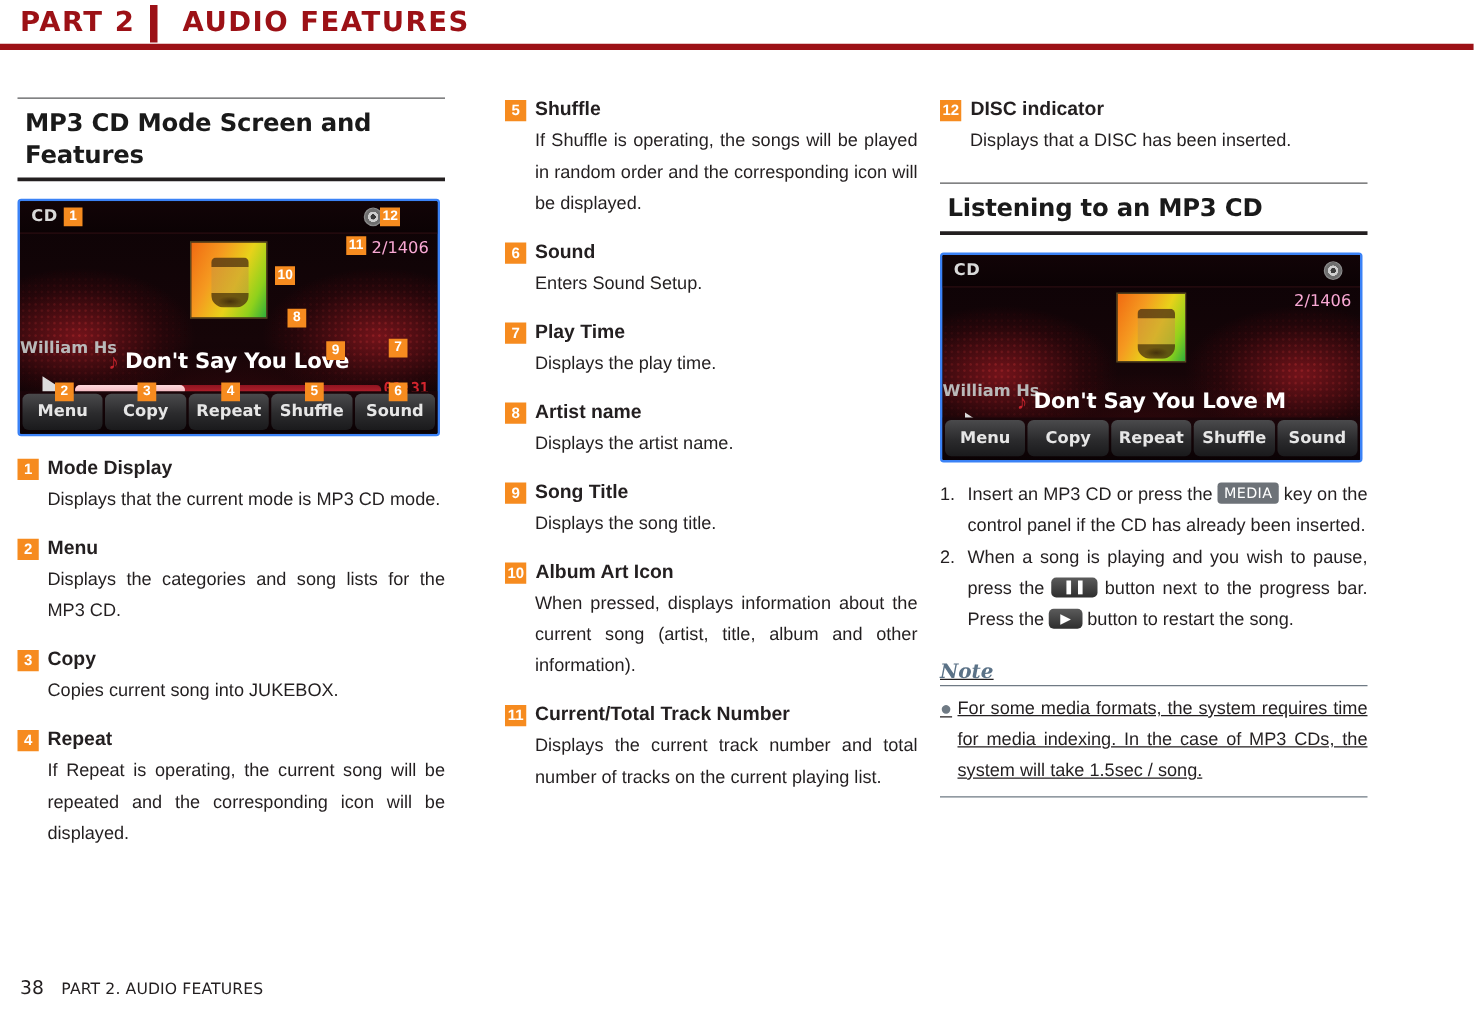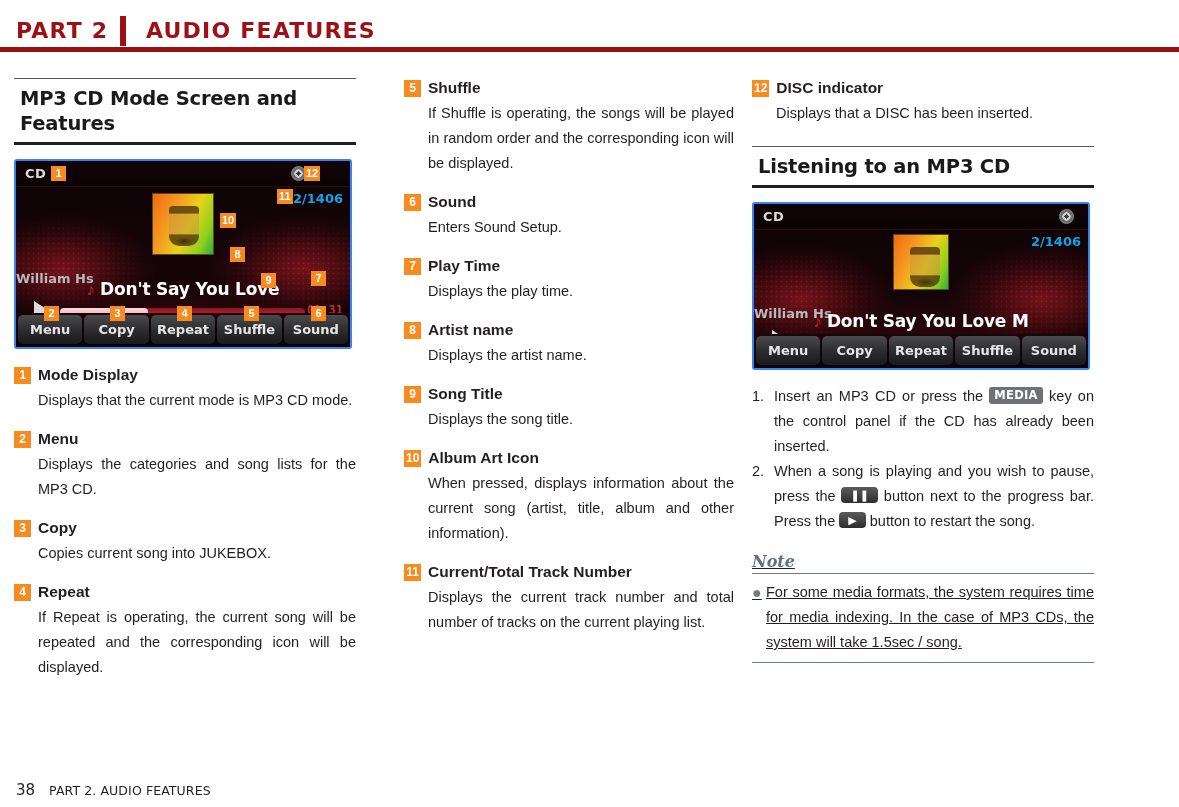--- a/index.html
+++ b/index.html
@@ -10,21 +10,21 @@
     background: #ffffff;
     font-family: "Liberation Sans", sans-serif;
     color: #231f20;
     position: relative;
     overflow: hidden;
   }
 
   
   .page-header {
     position: absolute;
-    left: 0; top: 16px;
+    left: 0; top: 4px;
     width: 1127px;
     height: 44px;
     text-decoration: underline;
   }
   .ph-part {
     position: absolute;
     left: 16px; top: 2px;
     font-family: "DejaVu Sans", sans-serif;
     font-weight: bold;
     font-size: 22px;
@@ -122,21 +122,21 @@
   }
   .dev-disc {
     position: absolute; right: 44px; top: 5px;
     width: 15px; height: 15px; border-radius: 50%;
     background: radial-gradient(circle at 50% 50%, #3a3a3a 0 22%, #cfcfcf 24% 44%, #6e6e6e 46% 100%);
     border: 1px solid #8a8a8a;
   }
   .dev-track {
     position: absolute; right: 7px; top: 30px;
     font-family: "DejaVu Sans", sans-serif;
-    font-weight: bold; font-size: 13px; color: #0ea5e9;
+    font-weight: normal; font-size: 13px; color: #f9a8d4;
   }
   .dev-art {
     position: absolute; left: 50%; top: 32px;
     transform: translateX(-50%);
     width: 62px; height: 62px;
     background: linear-gradient(115deg, #f06a12 0%, #f59a20 32%, #e8d21a 58%, #8fd11c 82%, #2fae3a 100%);
     border: 1px solid #5a4a20;
   }
   .dev-art::after {
     content: "";
@@ -268,21 +268,21 @@
   }
   .step-num { width: 22px; flex: none; text-align: left; }
   .step-txt { flex: 1; text-align: justify; }
 
   .key {
     display: inline-block;
     background: #6d7278;
     color: #ffffff;
     border-radius: 3px;
     font-family: "DejaVu Sans", sans-serif;
-    font-weight: bold;
+    font-weight: normal;
     font-size: 11.5px;
     line-height: 15px;
     padding: 1px 5px;
     vertical-align: 2px;
     letter-spacing: 0.3px;
   }
   .keybtn {
     display: inline-block;
     background: linear-gradient(#5b5b5b, #2e2e2e);
     color: #ffffff;

